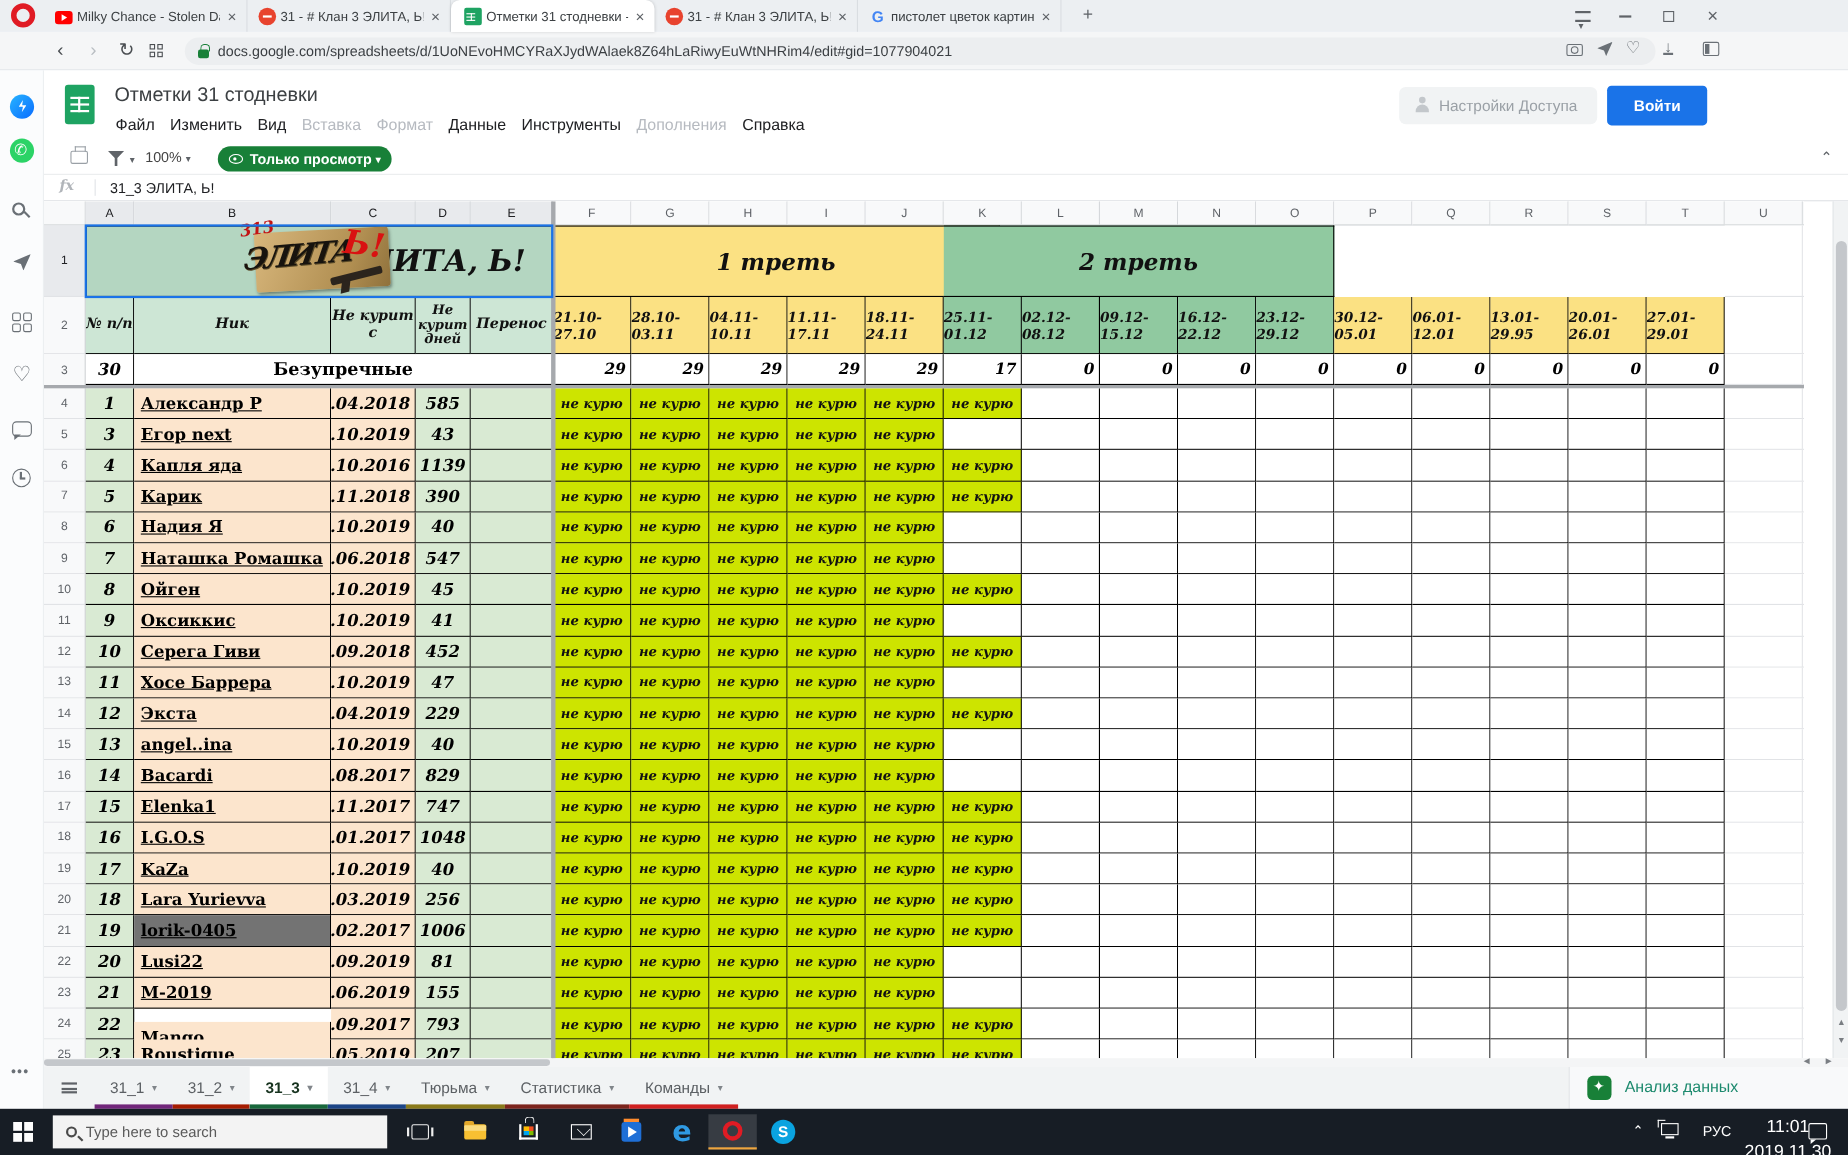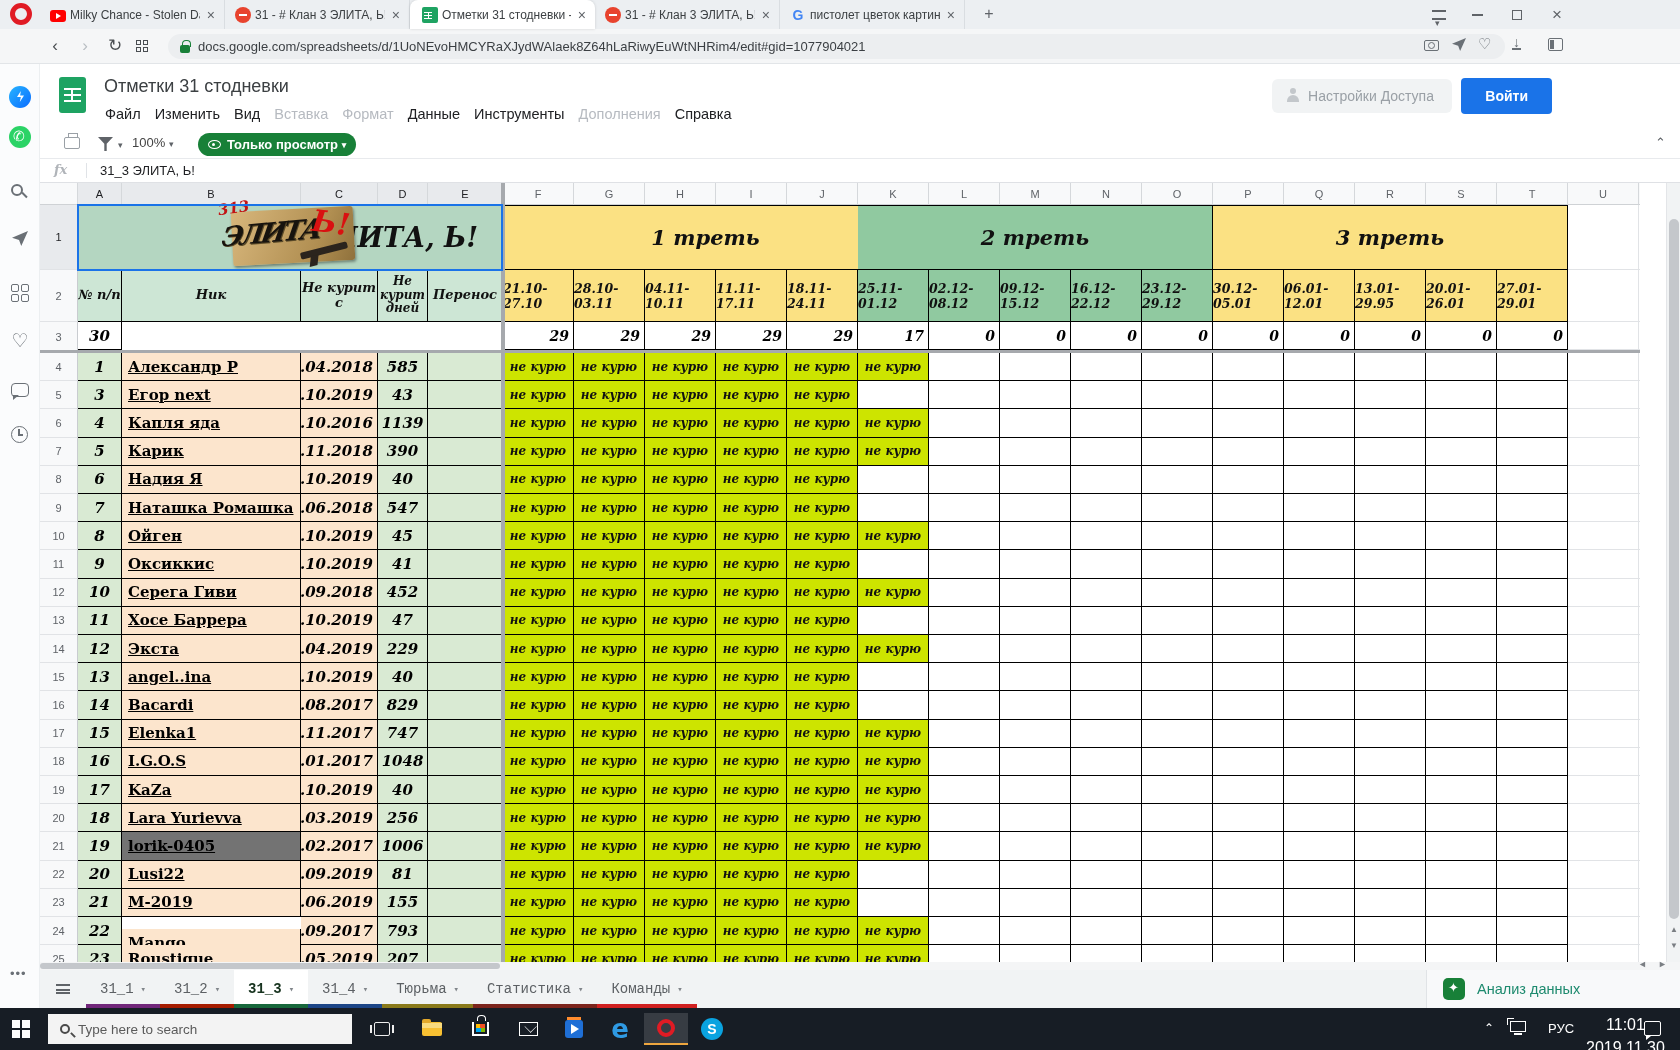--- a/index.html
+++ b/index.html
@@ -142,21 +142,21 @@
   .varr { position:absolute; left:0; width:14px; font-size:8px; color:#7a7e83; text-align:center; }
   #hscroll { position:absolute; left:40px; top:962px; width:1640px; height:8px; background:#f4f5f6; }
   #hthumb { position:absolute; left:0; top:1px; width:460px; height:6px; background:#c4c7cb; border-radius:3px; }
   .harr { position:absolute; top:-3px; font-size:9px; color:#7a7e83; }
 
   
   #sheetbar { position:absolute; left:40px; top:970px; width:1640px; height:38px; background:#f1f3f4; display:flex; align-items:stretch; }
   #allsheets { width:46px; display:flex; align-items:center; justify-content:center; }
   .burger { width:14px; height:10px; border-top:2px solid #5f6368; border-bottom:2px solid #5f6368; position:relative; }
   .burger:after { content:""; position:absolute; left:0; top:2.5px; width:14px; height:2px; background:#5f6368; }
-  .stab { position:relative; display:flex; align-items:center; padding:0 14px; font-size:14px; color:#5c6064;font-family:Liberation Mono, monospace; }
+  .stab { position:relative; display:flex; align-items:center; padding:0 14px; font-size:14px; color:#5c6064; }
   .stab .caret { font-size:9px; color:#80858a; margin-left:7px; }
   .stab .bar { position:absolute; left:0; bottom:0; width:100%; height:4px; }
   .stab.active { background:#fff; color:#17331f; font-weight:700; }
   #explore { position:absolute; right:0; top:0; width:254px; height:38px; background:#f8f9fa; border-left:1px solid #e0e3e6; display:flex; align-items:center; }
   #explore-ic { width:22px; height:22px; background:#188038; border-radius:5px; margin:0 12px 0 16px; position:relative; }
   #explore-ic:after { content:"✦"; position:absolute; left:5px; top:2px; color:#fff; font-size:13px; }
   #explore-label { font-size:14.5px; color:#1d8a6e; }
 
   
   #taskbar { position:absolute; left:0; top:1008px; width:1680px; height:42px; background:#171d25; }
@@ -390,21 +390,20 @@
         <div id="logo-art">
           <div id="logo-base"></div>
           <div id="logo-313">313</div>
           <div id="logo-word">ЭЛИТА</div>
           <div id="logo-soft">Ь!</div>
           <div id="logo-gun"></div>
         </div>
       </div>
       <div class="cell third-cell" style="left: 463px; top: 22px; width: 406px; height: 65px; background: rgb(251, 225, 131); border-top: 1px solid rgb(0, 0, 0);">1 треть</div>
       <div class="cell third-cell" style="left: 818px; top: 22px; width: 355px; height: 65px; background: rgb(144, 201, 160); border-top: 1px solid rgb(0, 0, 0);">2 треть</div>
-      <div class="cell third-cell" style="left: 1173px; top: 22px; width: 355px; height: 65px; background: rgb(251, 225, 131); border-top: 1px solid rgb(0, 0, 0);">3 треть</div>
       <div class="cell hdr2" style="left: 38px; top: 87px; width: 44px; height: 52px; background: rgb(205, 230, 213);">
         <span style="width: 52px; white-space: normal;">№ п/п</span>
       </div>
       <div class="cell hdr2" style="left: 82px; top: 87px; width: 179px; height: 52px; background: rgb(205, 230, 213);">
         <span style="">Ник</span>
       </div>
       <div class="cell hdr2" style="left: 261px; top: 87px; width: 77px; height: 52px; background: rgb(205, 230, 213);">
         <span style="">Не курит с</span>
       </div>
       <div class="cell hdr2" style="left: 338px; top: 87px; width: 50px; height: 52px; background: rgb(205, 230, 213);">
@@ -422,20 +421,21 @@
       <div class="cell week-cell" style="left: 889px; top: 87px; width: 71px; height: 52px; background: rgb(144, 201, 160);">02.12-08.12</div>
       <div class="cell week-cell" style="left: 960px; top: 87px; width: 71px; height: 52px; background: rgb(144, 201, 160);">09.12-15.12</div>
       <div class="cell week-cell" style="left: 1031px; top: 87px; width: 71px; height: 52px; background: rgb(144, 201, 160);">16.12-22.12</div>
       <div class="cell week-cell" style="left: 1102px; top: 87px; width: 71px; height: 52px; background: rgb(144, 201, 160);">23.12-29.12</div>
       <div class="cell week-cell" style="left: 1173px; top: 87px; width: 71px; height: 52px; background: rgb(251, 225, 131);">30.12-05.01</div>
       <div class="cell week-cell" style="left: 1244px; top: 87px; width: 71px; height: 52px; background: rgb(251, 225, 131);">06.01-12.01</div>
       <div class="cell week-cell" style="left: 1315px; top: 87px; width: 71px; height: 52px; background: rgb(251, 225, 131);">13.01-29.95</div>
       <div class="cell week-cell" style="left: 1386px; top: 87px; width: 71px; height: 52px; background: rgb(251, 225, 131);">20.01-26.01</div>
       <div class="cell week-cell" style="left: 1457px; top: 87px; width: 71px; height: 52px; background: rgb(251, 225, 131);">27.01-29.01</div>
       <div class="cell num-cell" style="left: 38px; top: 139px; width: 44px; height: 28px; background: rgb(255, 255, 255);">30</div>
+      <div class="cell sum-label" style="left: 82px; top: 139px; width: 381px; height: 28px; background: rgb(255, 255, 255);">Безупречные</div>
       <div class="cell right-cell" style="left: 463px; top: 139px; width: 71px; height: 28px; background: rgb(255, 255, 255);">29</div>
       <div class="cell right-cell" style="left: 534px; top: 139px; width: 71px; height: 28px; background: rgb(255, 255, 255);">29</div>
       <div class="cell right-cell" style="left: 605px; top: 139px; width: 71px; height: 28px; background: rgb(255, 255, 255);">29</div>
       <div class="cell right-cell" style="left: 676px; top: 139px; width: 71px; height: 28px; background: rgb(255, 255, 255);">29</div>
       <div class="cell right-cell" style="left: 747px; top: 139px; width: 71px; height: 28px; background: rgb(255, 255, 255);">29</div>
       <div class="cell right-cell" style="left: 818px; top: 139px; width: 71px; height: 28px; background: rgb(255, 255, 255);">17</div>
       <div class="cell right-cell" style="left: 889px; top: 139px; width: 71px; height: 28px; background: rgb(255, 255, 255);">0</div>
       <div class="cell right-cell" style="left: 960px; top: 139px; width: 71px; height: 28px; background: rgb(255, 255, 255);">0</div>
       <div class="cell right-cell" style="left: 1031px; top: 139px; width: 71px; height: 28px; background: rgb(255, 255, 255);">0</div>
       <div class="cell right-cell" style="left: 1102px; top: 139px; width: 71px; height: 28px; background: rgb(255, 255, 255);">0</div>

